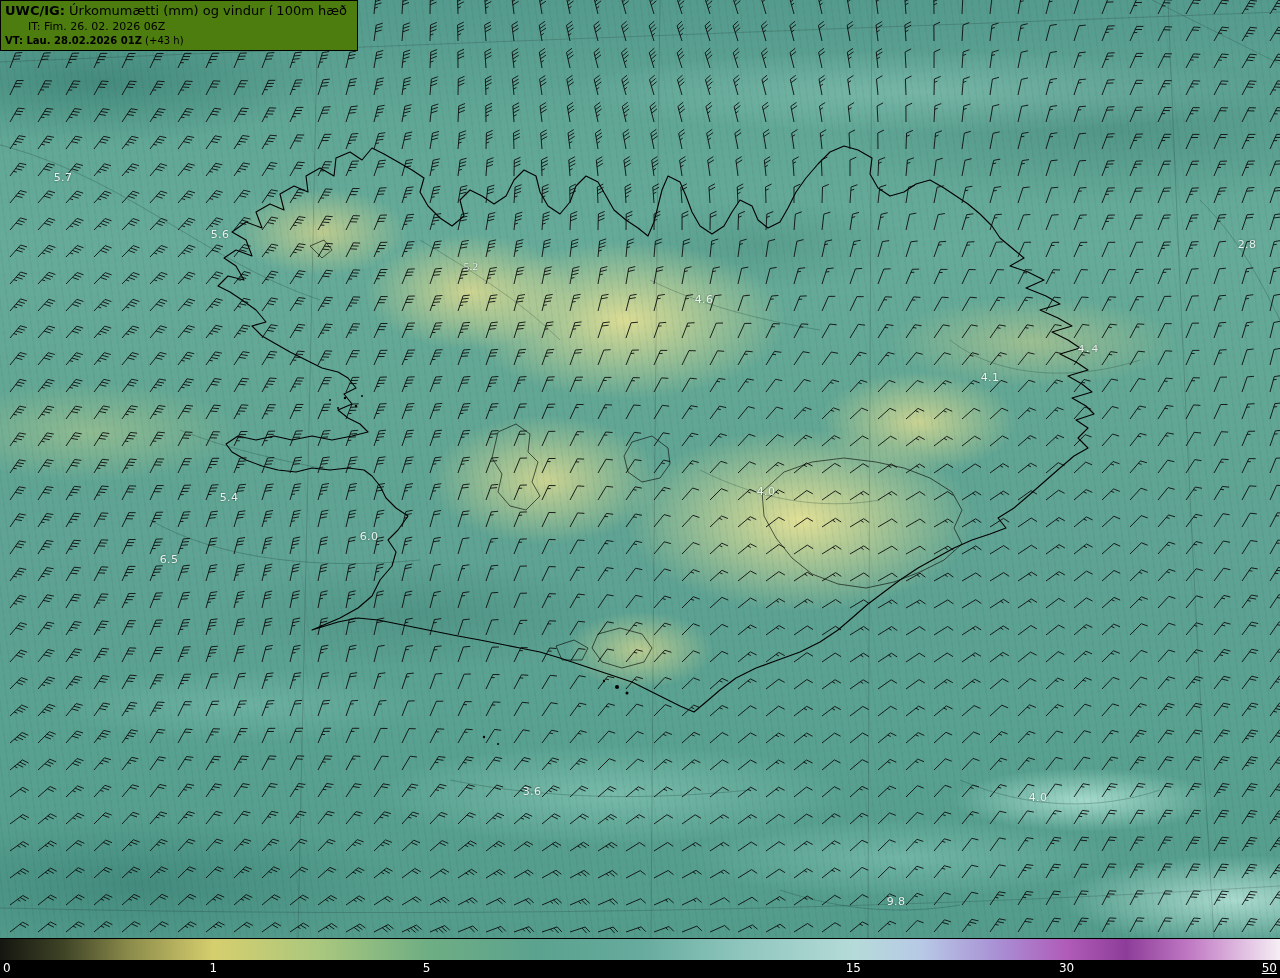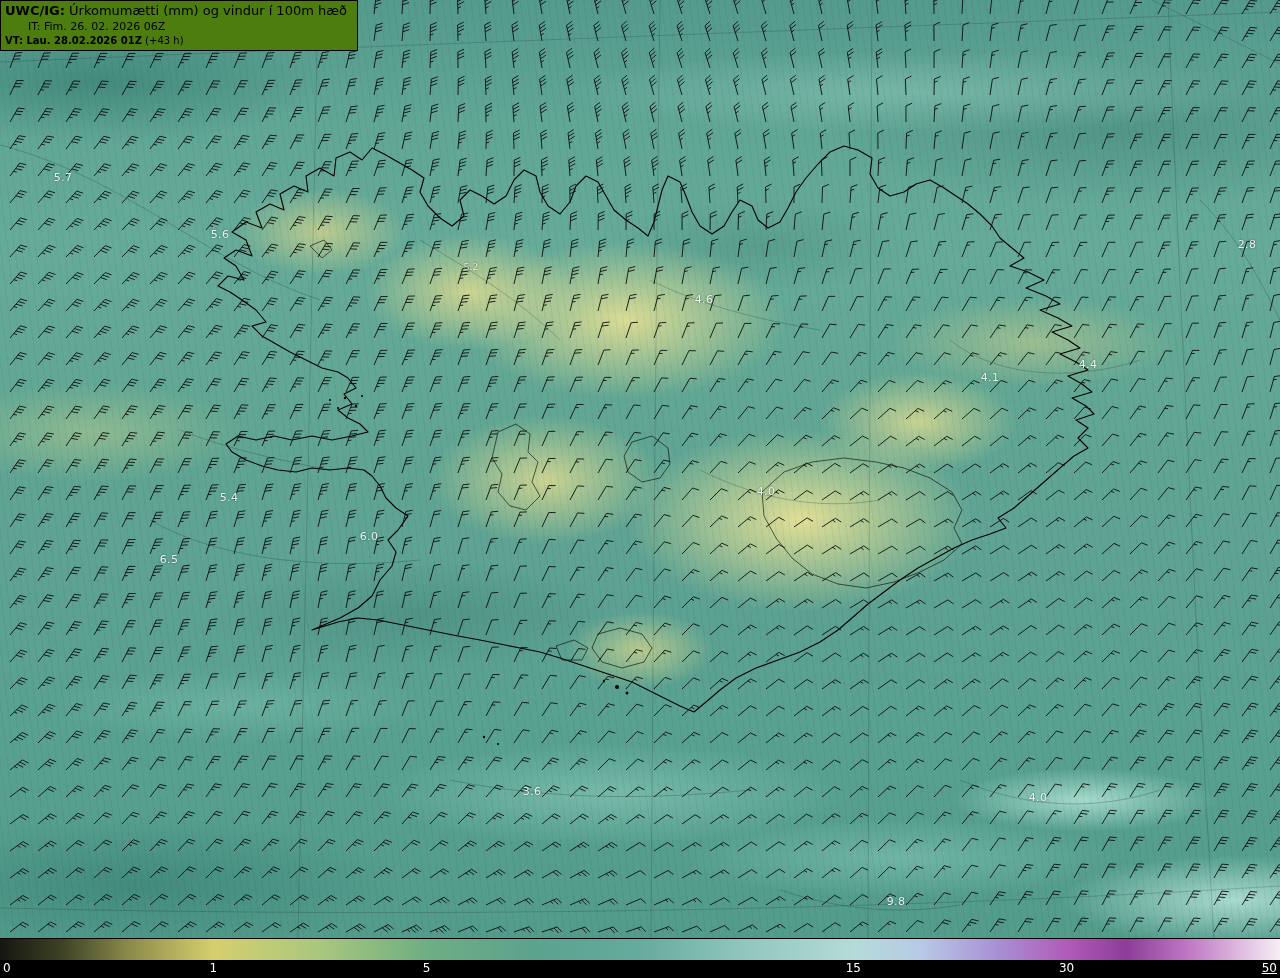--- a/index.html
+++ b/index.html
@@ -129,21 +129,21 @@
           <path d="M794.0 878.0L806.9 868.6M806.9 868.6L812.8 871.9M804.2 870.6L807.1 872.2M822.0 878.0L834.5 868.0M834.5 868.0L840.5 871.1M831.8 870.1L834.9 871.7M850.0 878.0L862.0 867.4M862.0 867.4L868.2 870.2M878.0 878.0L889.4 866.8M889.4 866.8L895.8 869.3M906.0 878.0L916.8 866.2M916.8 866.2L923.3 868.4M914.5 868.7L917.8 869.8M934.0 878.0L944.2 865.7M944.2 865.7L950.8 867.5M942.0 868.3L945.3 869.2M962.0 878.0L971.6 865.2M971.6 865.2L978.2 866.7M990.0 878.0L999.0 864.8M999.0 864.8L1005.7 866.0M1018.0 878.0L1026.5 864.5M1026.5 864.5L1033.3 865.4M1024.7 867.3L1031.4 868.3M1022.9 870.2L1026.3 870.7M1046.0 878.0L1054.1 864.2M1054.1 864.2L1060.8 864.9M1052.4 867.1L1059.1 867.8M1050.6 870.1L1054.0 870.4M1074.0 878.0L1081.7 864.0M1081.7 864.0L1088.5 864.5M1080.1 867.0L1086.9 867.5M1102.0 878.0L1109.5 863.9M1109.5 863.9L1116.3 864.3M1107.9 866.9L1114.7 867.3M1130.0 878.0L1137.4 863.8M1137.4 863.8L1144.2 864.2M1135.8 866.8L1142.6 867.2M1134.2 869.8L1137.6 870.0M1158.0 878.0L1165.4 863.8M1165.4 863.8L1172.2 864.2M1163.8 866.8L1170.6 867.2M1162.3 869.8L1165.7 870.0M1186.0 878.0L1193.6 863.9M1193.6 863.9L1200.4 864.4M1192.0 866.9L1198.8 867.4M1190.4 869.9L1197.2 870.4M1214.0 878.0L1221.9 864.1M1221.9 864.1L1228.7 864.7M1220.2 867.0L1227.0 867.7M1218.5 870.0L1225.3 870.6M1242.0 878.0L1250.3 864.3M1250.3 864.3L1257.1 865.2M1248.6 867.2L1255.3 868.1M1246.8 870.1L1253.5 871.0M1245.0 873.0L1248.4 873.5M1270.0 878.0L1278.9 864.7M1278.9 864.7L1285.6 865.8M1277.0 867.5L1283.7 868.6M1275.1 870.3L1281.8 871.5M1273.2 873.2L1276.6 873.7M10.0 905.0L22.8 895.5M22.8 895.5L28.8 898.8M20.1 897.5L26.1 900.8M17.4 899.5L20.4 901.2M38.0 905.0L50.6 895.1M50.6 895.1L56.6 898.2M47.9 897.2L53.9 900.3M66.0 905.0L78.3 894.8M78.3 894.8L84.4 897.8M75.7 897.0L81.8 899.9M94.0 905.0L106.1 894.5M106.1 894.5L112.3 897.4M103.5 896.8L109.7 899.6M101.0 899.0L104.1 900.4M122.0 905.0L134.0 894.4M134.0 894.4L140.2 897.2M131.4 896.6L137.6 899.4M128.9 898.9L132.0 900.3M150.0 905.0L161.9 894.3M161.9 894.3L168.1 897.1M159.4 896.6L165.6 899.3M178.0 905.0L189.9 894.3M189.9 894.3L196.1 897.1M187.4 896.6L193.6 899.3M206.0 905.0L218.0 894.4M218.0 894.4L224.2 897.2M215.4 896.7L221.6 899.5M212.9 898.9L216.0 900.3M234.0 905.0L246.1 894.6M246.1 894.6L252.3 897.5M243.6 896.8L249.7 899.7M241.0 899.0L244.1 900.4M262.0 905.0L274.3 894.8M274.3 894.8L280.4 897.8M271.7 897.0L277.8 900.0M290.0 905.0L302.6 895.1M302.6 895.1L308.6 898.3M299.9 897.2L305.9 900.4M318.0 905.0L330.9 895.5M330.9 895.5L336.8 898.8M328.1 897.5L334.1 900.8M325.4 899.5L328.4 901.2M346.0 905.0L359.1 895.9M359.1 895.9L365.0 899.4M356.4 897.8L362.2 901.3M353.6 899.8L356.5 901.5M374.0 905.0L387.4 896.3M387.4 896.3L393.2 900.0M384.6 898.2L390.3 901.9M402.0 905.0L415.7 896.8M415.7 896.8L421.3 900.7M412.8 898.5L418.4 902.4M430.0 905.0L444.0 897.2M444.0 897.2L449.4 901.3M441.0 898.9L446.5 902.9M438.0 900.5L440.8 902.6M458.0 905.0L472.2 897.7M472.2 897.7L477.5 901.9M469.2 899.2L474.5 903.4M466.2 900.8L468.8 902.9M486.0 905.0L500.4 898.0M500.4 898.0L505.6 902.4M497.3 899.5L502.6 903.9M514.0 905.0L528.6 898.3M528.6 898.3L533.7 902.8M525.5 899.8L530.6 904.2M542.0 905.0L556.7 898.6M556.7 898.6L561.7 903.1M553.5 899.9L558.6 904.5M550.4 901.3L553.0 903.6M570.0 905.0L584.7 898.7M584.7 898.7L589.7 903.3M581.6 900.1L586.6 904.7M578.5 901.4L581.0 903.7M598.0 905.0L612.7 898.7M612.7 898.7L617.7 903.4M609.6 900.1L614.6 904.7M626.0 905.0L640.7 898.7M640.7 898.7L645.7 903.2M654.0 905.0L668.6 898.5M668.6 898.5L673.7 903.0M665.5 899.8L668.0 902.1M682.0 905.0L696.5 898.1M696.5 898.1L701.6 902.5M693.4 899.6L696.0 901.8M710.0 905.0L724.2 897.7M724.2 897.7L729.6 902.0M738.0 905.0L752.0 897.2M752.0 897.2L757.4 901.3M766.0 905.0L779.6 896.6M779.6 896.6L785.3 900.4M776.7 898.4L779.5 900.3M794.0 905.0L807.2 896.0M807.2 896.0L813.0 899.5M804.4 897.9L807.3 899.6M822.0 905.0L834.7 895.3M834.7 895.3L840.7 898.5M850.0 905.0L862.2 894.6M862.2 894.6L868.3 897.5M878.0 905.0L889.5 893.9M889.5 893.9L895.9 896.5M887.1 896.3L890.2 897.5M906.0 905.0L916.9 893.3M916.9 893.3L923.3 895.5M914.6 895.8L917.8 896.9M934.0 905.0L944.2 892.7M944.2 892.7L950.8 894.5M962.0 905.0L971.6 892.2M971.6 892.2L978.2 893.7M990.0 905.0L999.0 891.8M999.0 891.8L1005.7 892.9M997.1 894.6L1003.8 895.7M995.2 897.4L998.5 898.0M1018.0 905.0L1026.4 891.4M1026.4 891.4L1033.2 892.3M1024.6 894.3L1031.4 895.2M1022.9 897.2L1026.2 897.6M1046.0 905.0L1054.0 891.1M1054.0 891.1L1060.8 891.8M1052.3 894.1L1059.1 894.7M1074.0 905.0L1081.6 890.9M1081.6 890.9L1088.4 891.4M1080.0 893.9L1086.8 894.4M1102.0 905.0L1109.4 890.8M1109.4 890.8L1116.2 891.2M1107.8 893.8L1114.6 894.2M1106.3 896.8L1109.7 897.0M1130.0 905.0L1137.3 890.8M1137.3 890.8L1144.1 891.1M1135.8 893.8L1142.6 894.1M1134.2 896.8L1137.6 897.0M1158.0 905.0L1165.4 890.8M1165.4 890.8L1172.2 891.2M1163.8 893.8L1170.6 894.2M1186.0 905.0L1193.6 890.9M1193.6 890.9L1200.4 891.4M1192.0 893.9L1198.8 894.4M1190.4 896.9L1197.1 897.4M1214.0 905.0L1221.9 891.1M1221.9 891.1L1228.7 891.7M1220.2 894.1L1227.0 894.7M1218.6 897.0L1225.3 897.6M1216.9 900.0L1220.3 900.3M1242.0 905.0L1250.4 891.4M1250.4 891.4L1257.1 892.2M1248.6 894.3L1255.3 895.1M1246.8 897.2L1253.6 898.0M1245.0 900.1L1248.4 900.5M1270.0 905.0L1278.9 891.7M1278.9 891.7L1285.7 892.9M1277.0 894.6L1283.8 895.7M1275.1 897.4L1281.8 898.5M10.0 932.0L22.7 922.2M22.7 922.2L28.7 925.4M20.0 924.3L26.0 927.5M38.0 932.0L50.5 922.0M50.5 922.0L56.5 925.0M47.8 924.1L53.9 927.2M66.0 932.0L78.3 921.8M78.3 921.8L84.4 924.7M75.7 923.9L81.8 926.9M73.1 926.1L76.1 927.6M94.0 932.0L106.2 921.6M106.2 921.6L112.3 924.6M103.6 923.8L109.8 926.8M101.0 926.0L104.1 927.5M122.0 932.0L134.2 921.6M134.2 921.6L140.3 924.5M131.6 923.8L137.7 926.7M150.0 932.0L162.2 921.7M162.2 921.7L168.4 924.6M159.6 923.9L165.8 926.8M178.0 932.0L190.3 921.8M190.3 921.8L196.4 924.8M187.7 924.0L193.8 926.9M185.1 926.1L188.1 927.6M206.0 932.0L218.5 922.0M218.5 922.0L224.5 925.1M215.8 924.1L221.9 927.2M213.2 926.2L216.2 927.8M234.0 932.0L246.7 922.3M246.7 922.3L252.7 925.5M244.0 924.3L250.0 927.6M262.0 932.0L275.0 922.6M275.0 922.6L280.9 926.0M272.2 924.6L278.1 928.0M290.0 932.0L303.3 923.1M303.3 923.1L309.1 926.6M300.4 925.0L306.2 928.5M297.6 926.9L300.5 928.6M318.0 932.0L331.6 923.5M331.6 923.5L337.2 927.3M328.7 925.3L334.3 929.1M325.8 927.1L328.6 929.0M346.0 932.0L359.9 924.0M359.9 924.0L365.4 928.0M356.9 925.7L362.4 929.7M354.0 927.4L359.5 931.4M374.0 932.0L388.2 924.6M388.2 924.6L393.5 928.8M385.2 926.1L390.5 930.3M382.1 927.7L387.5 931.9M402.0 932.0L416.4 925.1M416.4 925.1L421.6 929.5M413.4 926.6L418.6 930.9M410.3 928.0L415.5 932.4M407.2 929.5L409.8 931.7M430.0 932.0L444.7 925.6M444.7 925.6L449.7 930.1M441.5 926.9L446.6 931.5M438.4 928.3L443.5 932.9M435.3 929.7L437.8 932.0M458.0 932.0L472.8 926.0M472.8 926.0L477.8 930.7M469.7 927.3L474.6 932.0M486.0 932.0L501.0 926.4M501.0 926.4L505.8 931.3M497.8 927.6L502.6 932.4M514.0 932.0L529.1 926.7M529.1 926.7L533.8 931.7M525.9 927.8L530.6 932.8M522.7 929.0L525.0 931.4M542.0 932.0L557.2 926.9M557.2 926.9L561.8 931.9M553.9 928.0L558.6 933.0M550.7 929.1L553.0 931.6M570.0 932.0L585.2 927.0M585.2 927.0L589.8 932.0M582.0 928.1L586.6 933.1M598.0 932.0L613.2 927.0M613.2 927.0L617.8 932.0M610.0 928.0L614.6 933.0M626.0 932.0L641.1 926.8M641.1 926.8L645.8 931.7M637.9 927.9L640.2 930.4M654.0 932.0L669.0 926.5M669.0 926.5L673.8 931.3M665.8 927.7L668.2 930.1M682.0 932.0L696.9 926.1M696.9 926.1L701.8 930.8M710.0 932.0L724.6 925.5M724.6 925.5L729.7 930.1M738.0 932.0L752.3 924.9M752.3 924.9L757.6 929.2M749.3 926.4L751.9 928.6M766.0 932.0L780.0 924.2M780.0 924.2L785.4 928.3M777.0 925.9L779.7 927.9M794.0 932.0L807.5 923.5M807.5 923.5L813.2 927.2M822.0 932.0L835.0 922.7M835.0 922.7L840.9 926.1M850.0 932.0L862.4 921.9M862.4 921.9L868.5 924.9M859.8 924.1L862.8 925.6M878.0 932.0L889.8 921.2M889.8 921.2L896.0 923.8M887.3 923.5L890.4 924.8M906.0 932.0L917.1 920.5M917.1 920.5L923.5 922.8M934.0 932.0L944.4 919.8M944.4 919.8L950.9 921.8M942.2 922.4L948.7 924.3M962.0 932.0L971.7 919.3M971.7 919.3L978.4 920.9M969.7 922.0L976.3 923.6M967.6 924.7L970.9 925.5M990.0 932.0L999.1 918.8M999.1 918.8L1005.8 920.1M997.2 921.6L1003.9 922.9M995.2 924.4L998.6 925.1M1018.0 932.0L1026.6 918.5M1026.6 918.5L1033.3 919.4M1024.7 921.4L1031.5 922.3M1046.0 932.0L1054.1 918.2M1054.1 918.2L1060.9 918.9M1052.4 921.1L1059.1 921.9M1074.0 932.0L1081.7 918.0M1081.7 918.0L1088.5 918.6M1080.1 921.0L1086.9 921.5M1078.5 924.0L1081.8 924.2M1102.0 932.0L1109.5 917.9M1109.5 917.9L1116.3 918.3M1107.9 920.9L1114.7 921.3M1106.3 923.9L1109.7 924.1M1130.0 932.0L1137.5 917.8M1137.5 917.8L1144.3 918.3M1135.9 920.9L1142.7 921.3M1158.0 932.0L1165.5 917.9M1165.5 917.9L1172.3 918.3M1163.9 920.9L1170.7 921.3M1186.0 932.0L1193.8 918.0M1193.8 918.0L1200.5 918.6M1192.1 921.0L1198.9 921.5M1190.5 924.0L1193.8 924.2M1214.0 932.0L1222.1 918.2M1222.1 918.2L1228.9 918.9M1220.4 921.1L1227.1 921.9M1218.7 924.1L1222.0 924.4M1242.0 932.0L1250.6 918.5M1250.6 918.5L1257.3 919.5M1248.8 921.4L1255.5 922.3M1246.9 924.2L1253.7 925.2M1270.0 932.0L1279.1 918.9M1279.1 918.9L1285.8 920.1M1277.2 921.7L1283.9 922.9M1275.3 924.5L1281.9 925.7" stroke="#0a0a0a"></path>
         </g>
     </svg>
 
     <div class="labels">
         <span class="clabel" style="left: 20px; top: 177px; margin-left: 43px;">5.7</span>
         <span class="clabel" style="left: 175px; top: 234px; margin-left: 45px;">5.6</span>
         <span class="clabel" style="left: 471px; top: 266px; font-family: Liberation Serif, serif;">5.2</span>
         <span class="clabel" style="left: 704px; top: 299px;">4.6</span>
         <span class="clabel" style="left: 1247px; top: 244px;">2.8</span>
-        <span class="clabel" style="left: 1088px; top: 364px;">4.4</span>
+        <span class="clabel" style="left: 1088px; top: 349px; font-family: Liberation Mono, monospace;">4.4</span>
         <span class="clabel" style="left: 990px; top: 377px;">4.1</span>
         <span class="clabel" style="left: 229px; top: 449px; margin-top: 48px;">5.4</span>
         <span class="clabel" style="left: 169px; top: 559px;">6.5</span>
         <span class="clabel" style="left: 369px; top: 536px;">6.0</span>
         <span class="clabel" style="left: 766px; top: 491px;">4.0</span>
         <span class="clabel" style="left: 532px; top: 791px;">3.6</span>
         <span class="clabel" style="left: 1038px; top: 797px;">4.0</span>
         <span class="clabel" style="left: 851px; top: 901px; margin-left: 45px;">9.8</span>
       </div>
 

